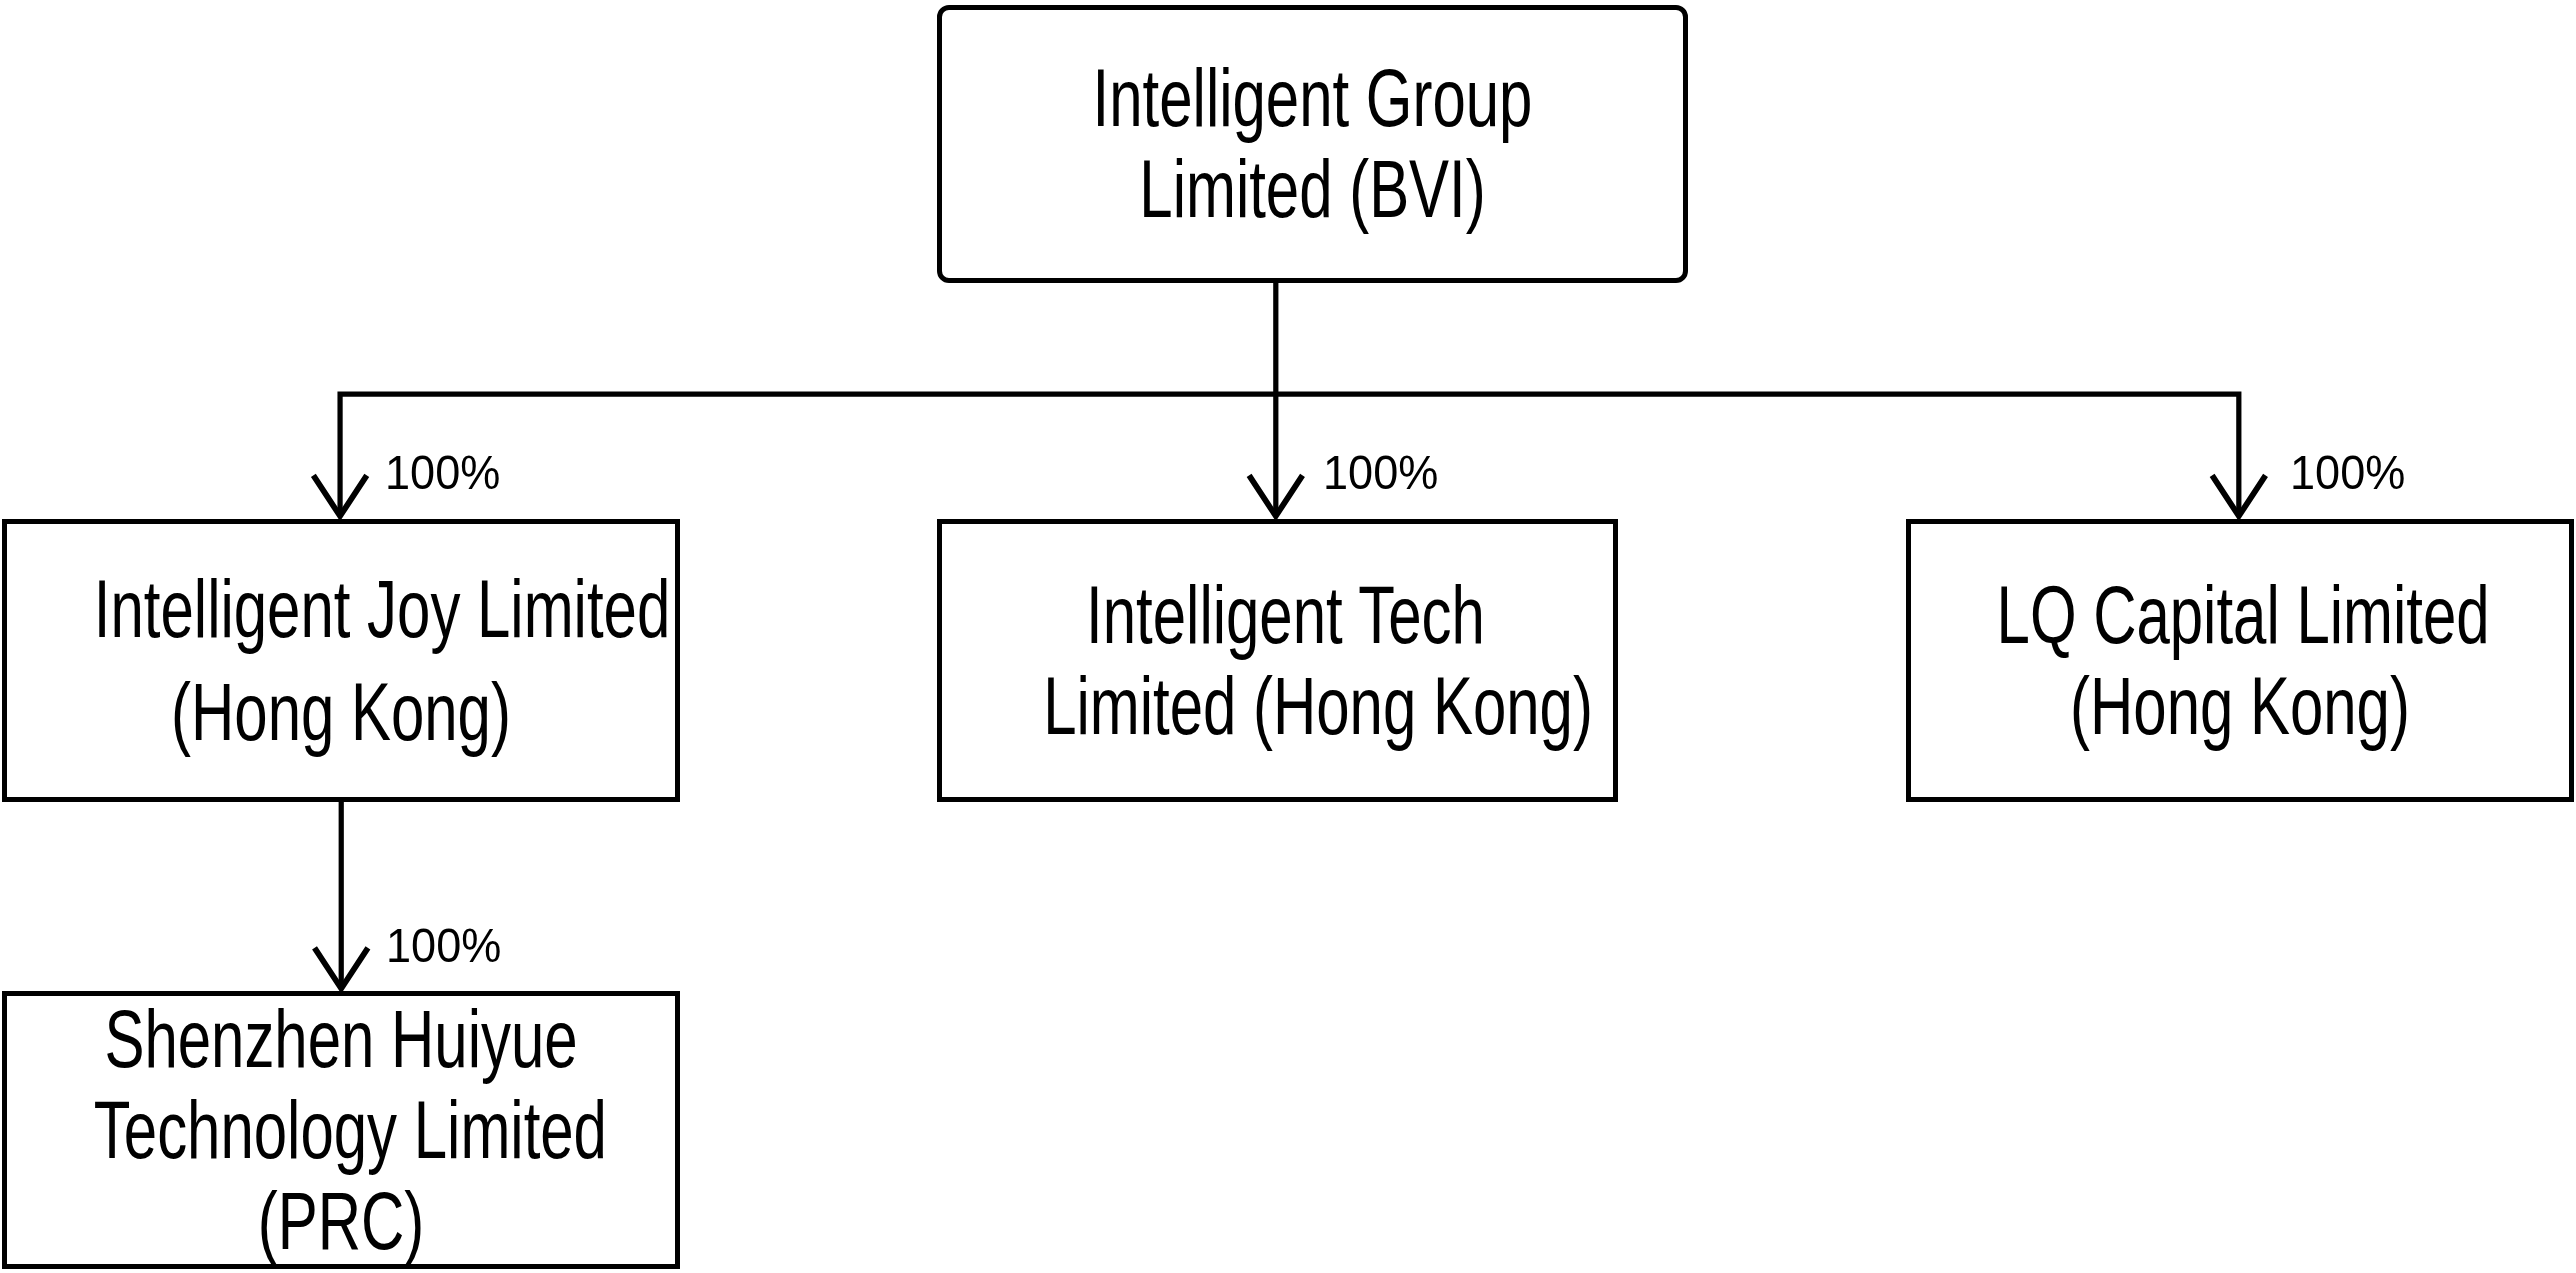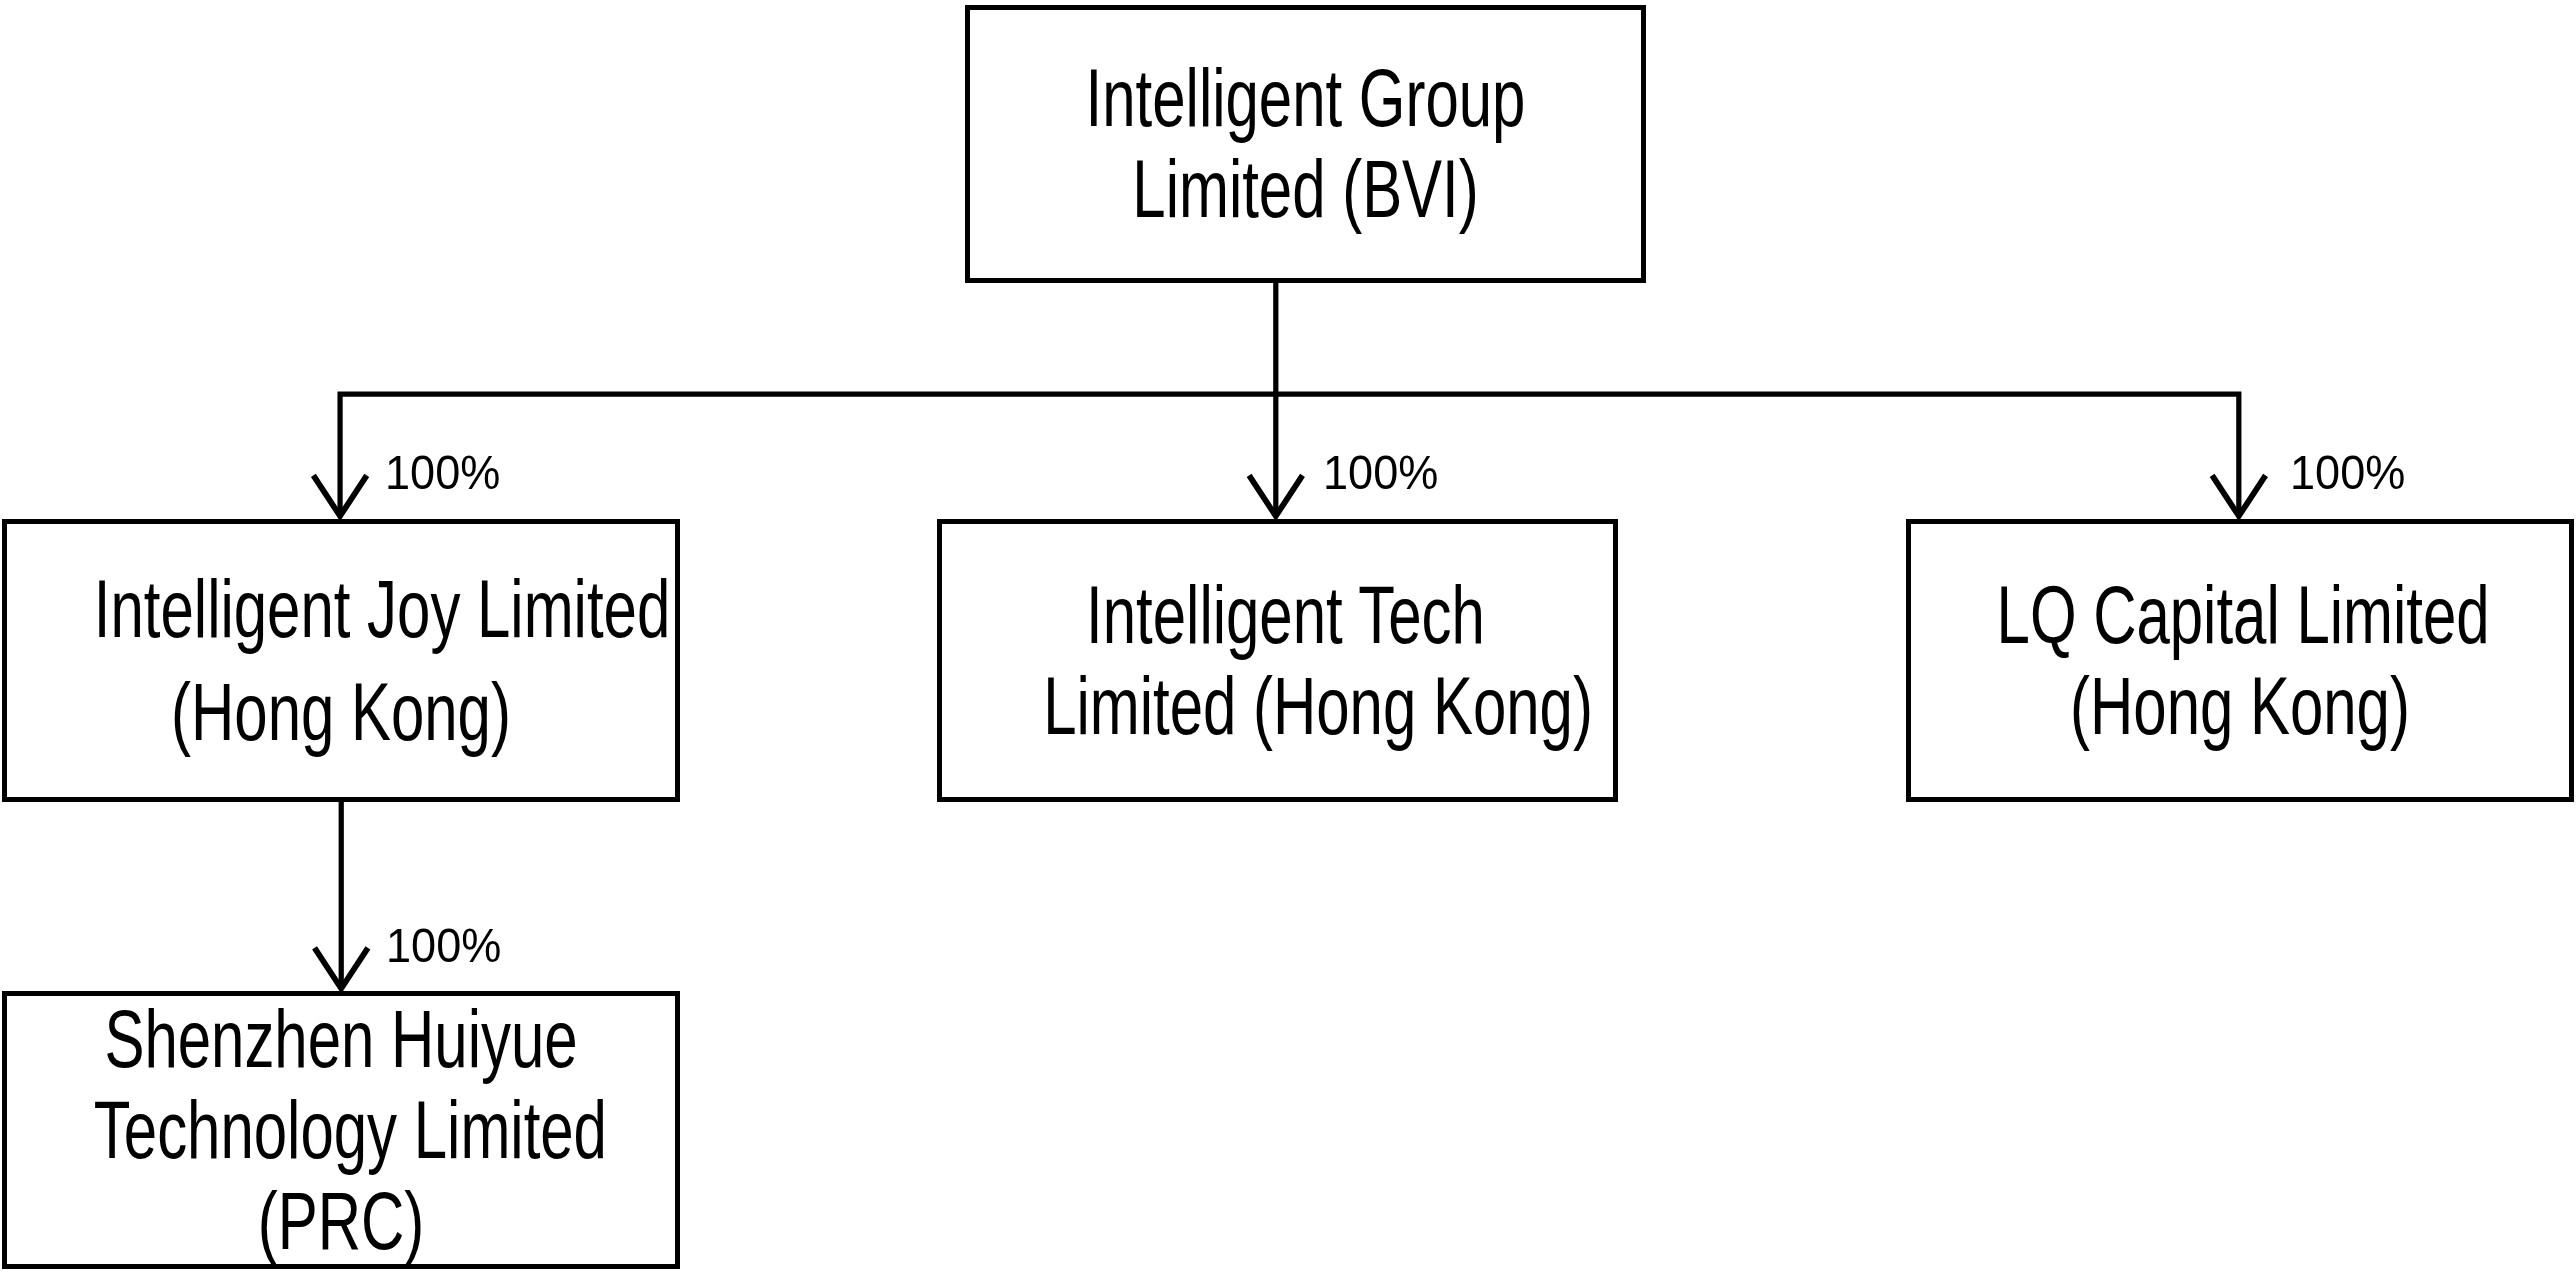--- a/index.html
+++ b/index.html
@@ -30,21 +30,21 @@
   .box {
     position: absolute;
     box-sizing: border-box;
     background: #ffffff;
     border: 5.2px solid #000000;
     display: flex;
     flex-direction: column;
     justify-content: center;
     align-items: stretch;
   }
-  .box-parent   { left: 965px; top: 4.6px;    width: 681px; height: 278px; }
+  .box-parent   { left: 937px; top: 4.6px;    width: 751px; height: 278px; border-radius: 12px; }
   .box-joy      { left: 2.3px;    top: 519px;  width: 678px; height: 283px; gap: 12px; }
   .box-tech     { left: 937px; top: 519px;  width: 681px; height: 283px; padding-left: 16px; }
   .box-lq       { left: 1906px; top: 519px;  width: 668px; height: 283px; }
   .box-shenzhen { left: 2.3px;    top: 991px; width: 678px; height: 278px; }
   .bline {
     font-size: 81px;
     line-height: 91px;
     text-align: center;
     white-space: nowrap;
     transform: scaleX(0.74);

